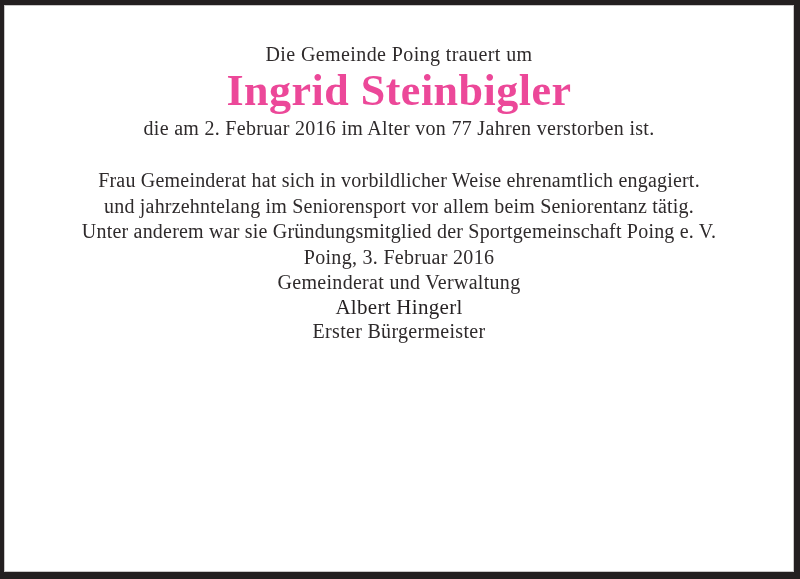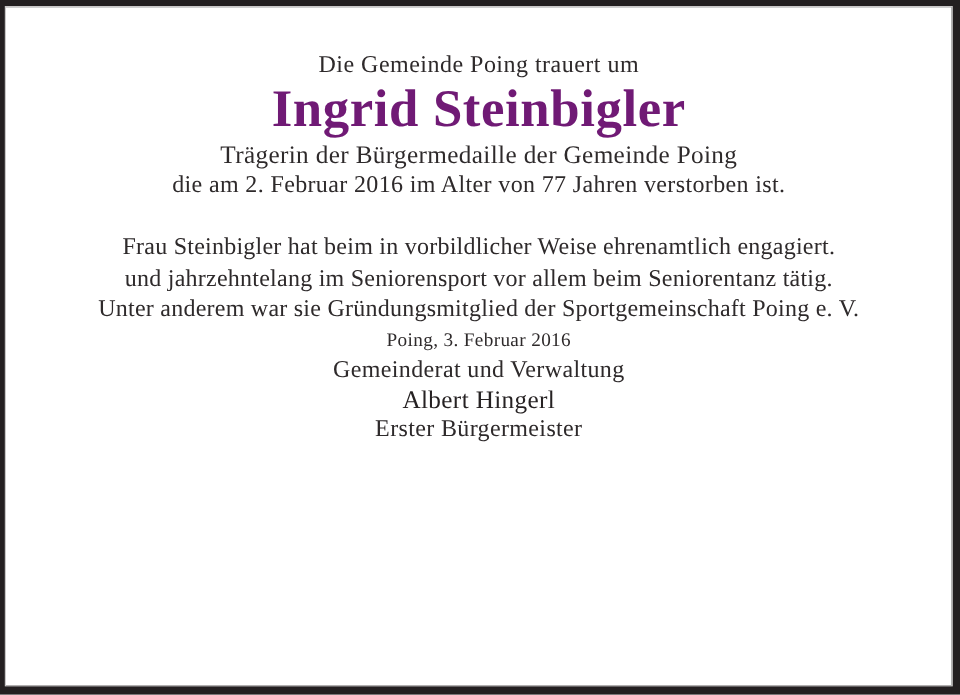--- a/index.html
+++ b/index.html
@@ -44,21 +44,21 @@
     font-size: 20px;
     line-height: 24px;
     letter-spacing: 0.4px;
   }
   .deceased-name {
     margin-top: 14px;
     font-size: 44px;
     line-height: 50px;
     font-weight: 700;
     letter-spacing: 0.5px;
-    color: #701a75;
+    color: #ec4899;
   }
   .subtitle {
     margin-top: 20px;
     font-size: 21px;
     line-height: 26px;
     letter-spacing: 0.3px;
   }
   .death-line {
     margin-top: 28px;
     font-size: 20px;
@@ -80,21 +80,21 @@
     letter-spacing: 0.3px;
   }
   .remembrance {
     margin-top: 4px;
     font-size: 20px;
     line-height: 25px;
     letter-spacing: 0.3px;
   }
   .dateline {
     margin-top: 26px;
-    font-size: 16px;
+    font-size: 20px;
     line-height: 25px;
     letter-spacing: 0.3px;
     font-family: Liberation Serif, serif;
   }
   .signature-org {
     margin-top: 26px;
     font-size: 20px;
     line-height: 25px;
     letter-spacing: 0.3px;
   }
@@ -116,25 +116,24 @@
 </head>
 <body>
 
 <div class="frame">
   <div class="sheet">
 
     <p class="intro">Die Gemeinde Poing trauert um</p>
 
     <h1 class="deceased-name">Ingrid Steinbigler</h1>
 
-    <p class="subtitle">Trägerin der Bürgermedaille der Gemeinde Poing</p>
 
     <p class="death-line">die am 2. Februar 2016 im Alter von 77 Jahren verstorben ist.</p>
 
-    <p class="tribute-line first">Frau Steinbigler hat beim in vorbildlicher Weise ehrenamtlich engagiert.</p>
+    <p class="tribute-line first">Frau Gemeinderat hat sich in vorbildlicher Weise ehrenamtlich engagiert.</p>
 
     <p class="tribute-line">und jahrzehntelang im Seniorensport vor allem beim Seniorentanz tätig.</p>
 
     <p class="tribute-line">Unter anderem war sie Gründungsmitglied der Sportgemeinschaft Poing e. V.</p>
 
 
 
     <p class="dateline">Poing, 3. Februar 2016</p>
 
     <p class="signature-org">Gemeinderat und Verwaltung</p>

